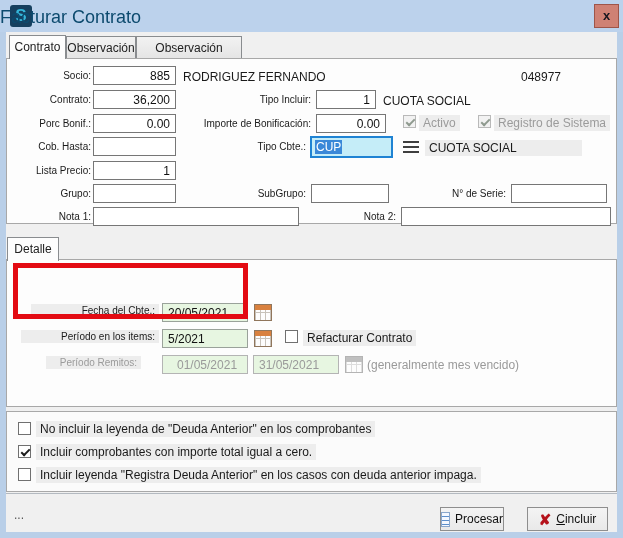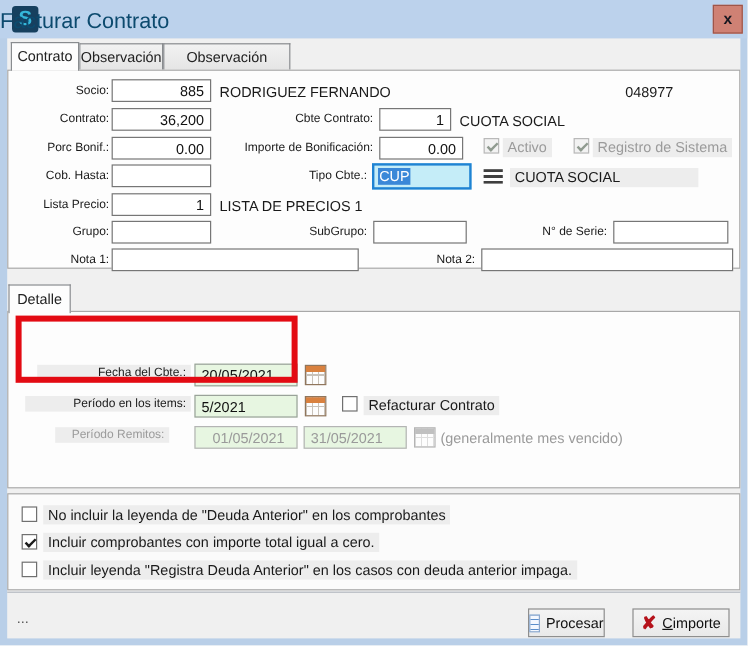--- a/index.html
+++ b/index.html
@@ -98,21 +98,21 @@
 
     <div class="panel" style="left:0; top:26px; width:611px; height:166px;">
 
       <div class="lbl" style="left:4px; top:11px; width:80px;">Socio:</div>
       <input class="field num" style="left: 86px; top: 7px; width: 83px;" value="885">
       <div class="txt" style="left:176px; top:11px;">RODRIGUEZ FERNANDO</div>
       <div class="txt" style="left:514px; top:11px;text-align:center;">048977</div>
 
       <div class="lbl" style="left:4px; top:35px; width:80px;">Contrato:</div>
       <input class="field num" style="left: 86px; top: 31px; width: 83px;" value="36,200">
-      <div class="lbl" style="left:174px; top:35px; width:130px;">Cbte Contrato:</div>
+      <div class="lbl" style="left:174px; top:35px; width:130px;">Tipo Incluir:</div>
       <input class="field num" style="left: 309px; top: 31px; width: 60px;" value="1">
       <div class="txt" style="left:376px; top:35px;">CUOTA SOCIAL</div>
 
       <div class="lbl" style="left:4px; top:59px; width:80px;">Porc Bonif.:</div>
       <input class="field num" style="left: 86px; top: 55px; width: 83px;" value="0.00">
       <div class="lbl" style="left:144px; top:59px; width:160px;">Importe de Bonificación:</div>
       <input class="field num" style="left: 309px; top: 55px; width: 70px;" value="0.00">
       <span class="cb disabled on" style="left:396px; top:56px;"></span>
       <div class="txt graylbl disabled-text" style="left:412px; top:56px;">Activo</div>
       <span class="cb disabled on" style="left:471px; top:56px;"></span>
@@ -122,21 +122,20 @@
       <input class="field" style="left: 86px; top: 78px; width: 83px;" value="">
       <div class="lbl" style="left:174px; top:82px; width:125px;">Tipo Cbte.:</div>
       <div class="combo-focus" style="left:303px; top:77px; width:83px;">
         <span class="sel">CUP</span>
       </div>
       <span class="burger" style="left:396px; top:82px;"></span>
       <div class="txt graylbl" style="left:418px; top:81px; width:157px;">CUOTA SOCIAL</div>
 
       <div class="lbl" style="left:4px; top:106px; width:80px;">Lista Precio:</div>
       <input class="field num" style="left: 86px; top: 102px; width: 83px;" value="1">
-      <div class="txt" style="left:176px; top:106px;">LISTA DE PRECIOS 1</div>
 
       <div class="lbl" style="left:4px; top:129px; width:80px;">Grupo:</div>
       <input class="field" style="left: 86px; top: 125px; width: 83px;" value="">
       <div class="lbl" style="left:219px; top:129px; width:80px;">SubGrupo:</div>
       <input class="field" style="left: 304px; top: 125px; width: 78px;" value="">
       <div class="lbl" style="left:414px; top:129px; width:85px;">N° de Serie:</div>
       <input class="field" style="left: 504px; top: 125px; width: 96px;" value="">
 
       <div class="lbl" style="left:4px; top:152px; width:80px;">Nota 1:</div>
       <input class="field" style="left: 86px; top: 148px; width: 206px;" value="">
@@ -178,18 +177,18 @@
 
     <div class="footer-sep" style="left:0; top:461px; width:611px;"></div>
     <div class="txt" style="left:8px; top:476px; color:#555;">...</div>
 
     <div class="btn" style="left:434px; top:475px; width:64px;">
       <span class="proc-icon"></span>
       <span>Procesar</span>
     </div>
     <div class="btn" style="left:521px; top:475px; width:81px;">
       <span class="cancel-icon">✘</span>
-      <span><u>C</u><span>importe</span></span>
+      <span><u>C</u><span>incluir</span></span>
     </div>
   </div>
 
   <div class="red-annotation"></div>
 </div>
 
 </body></html>

